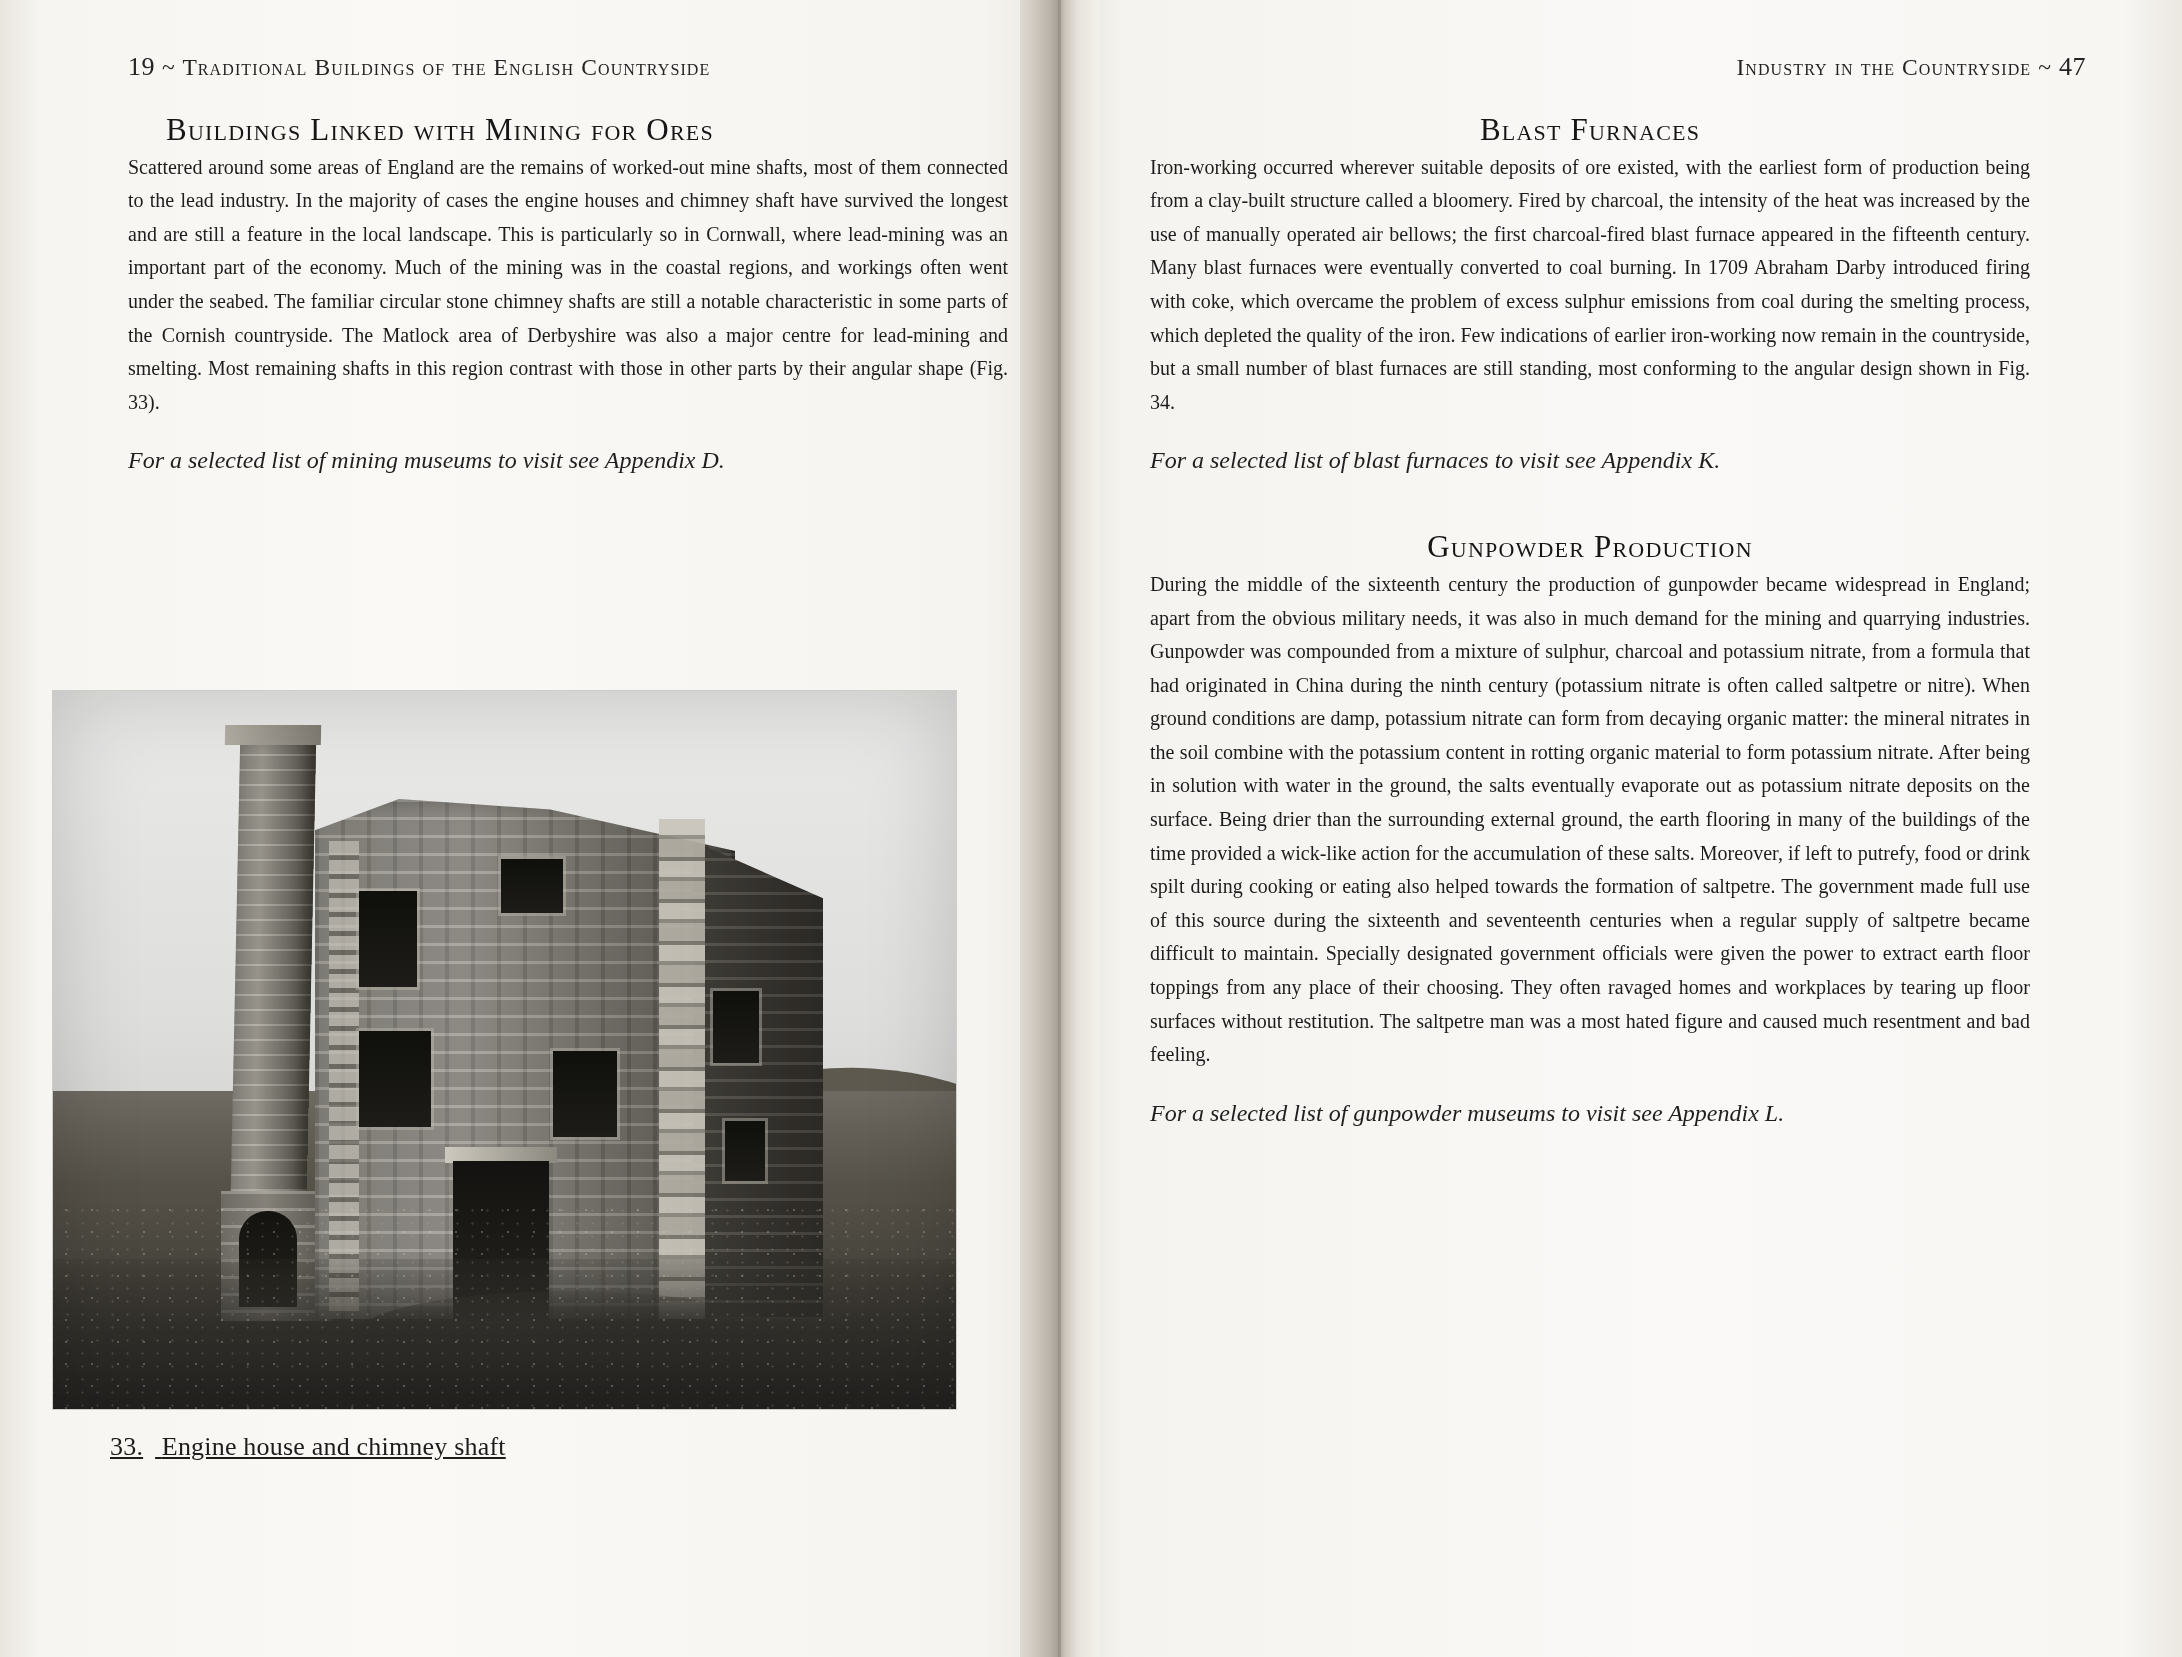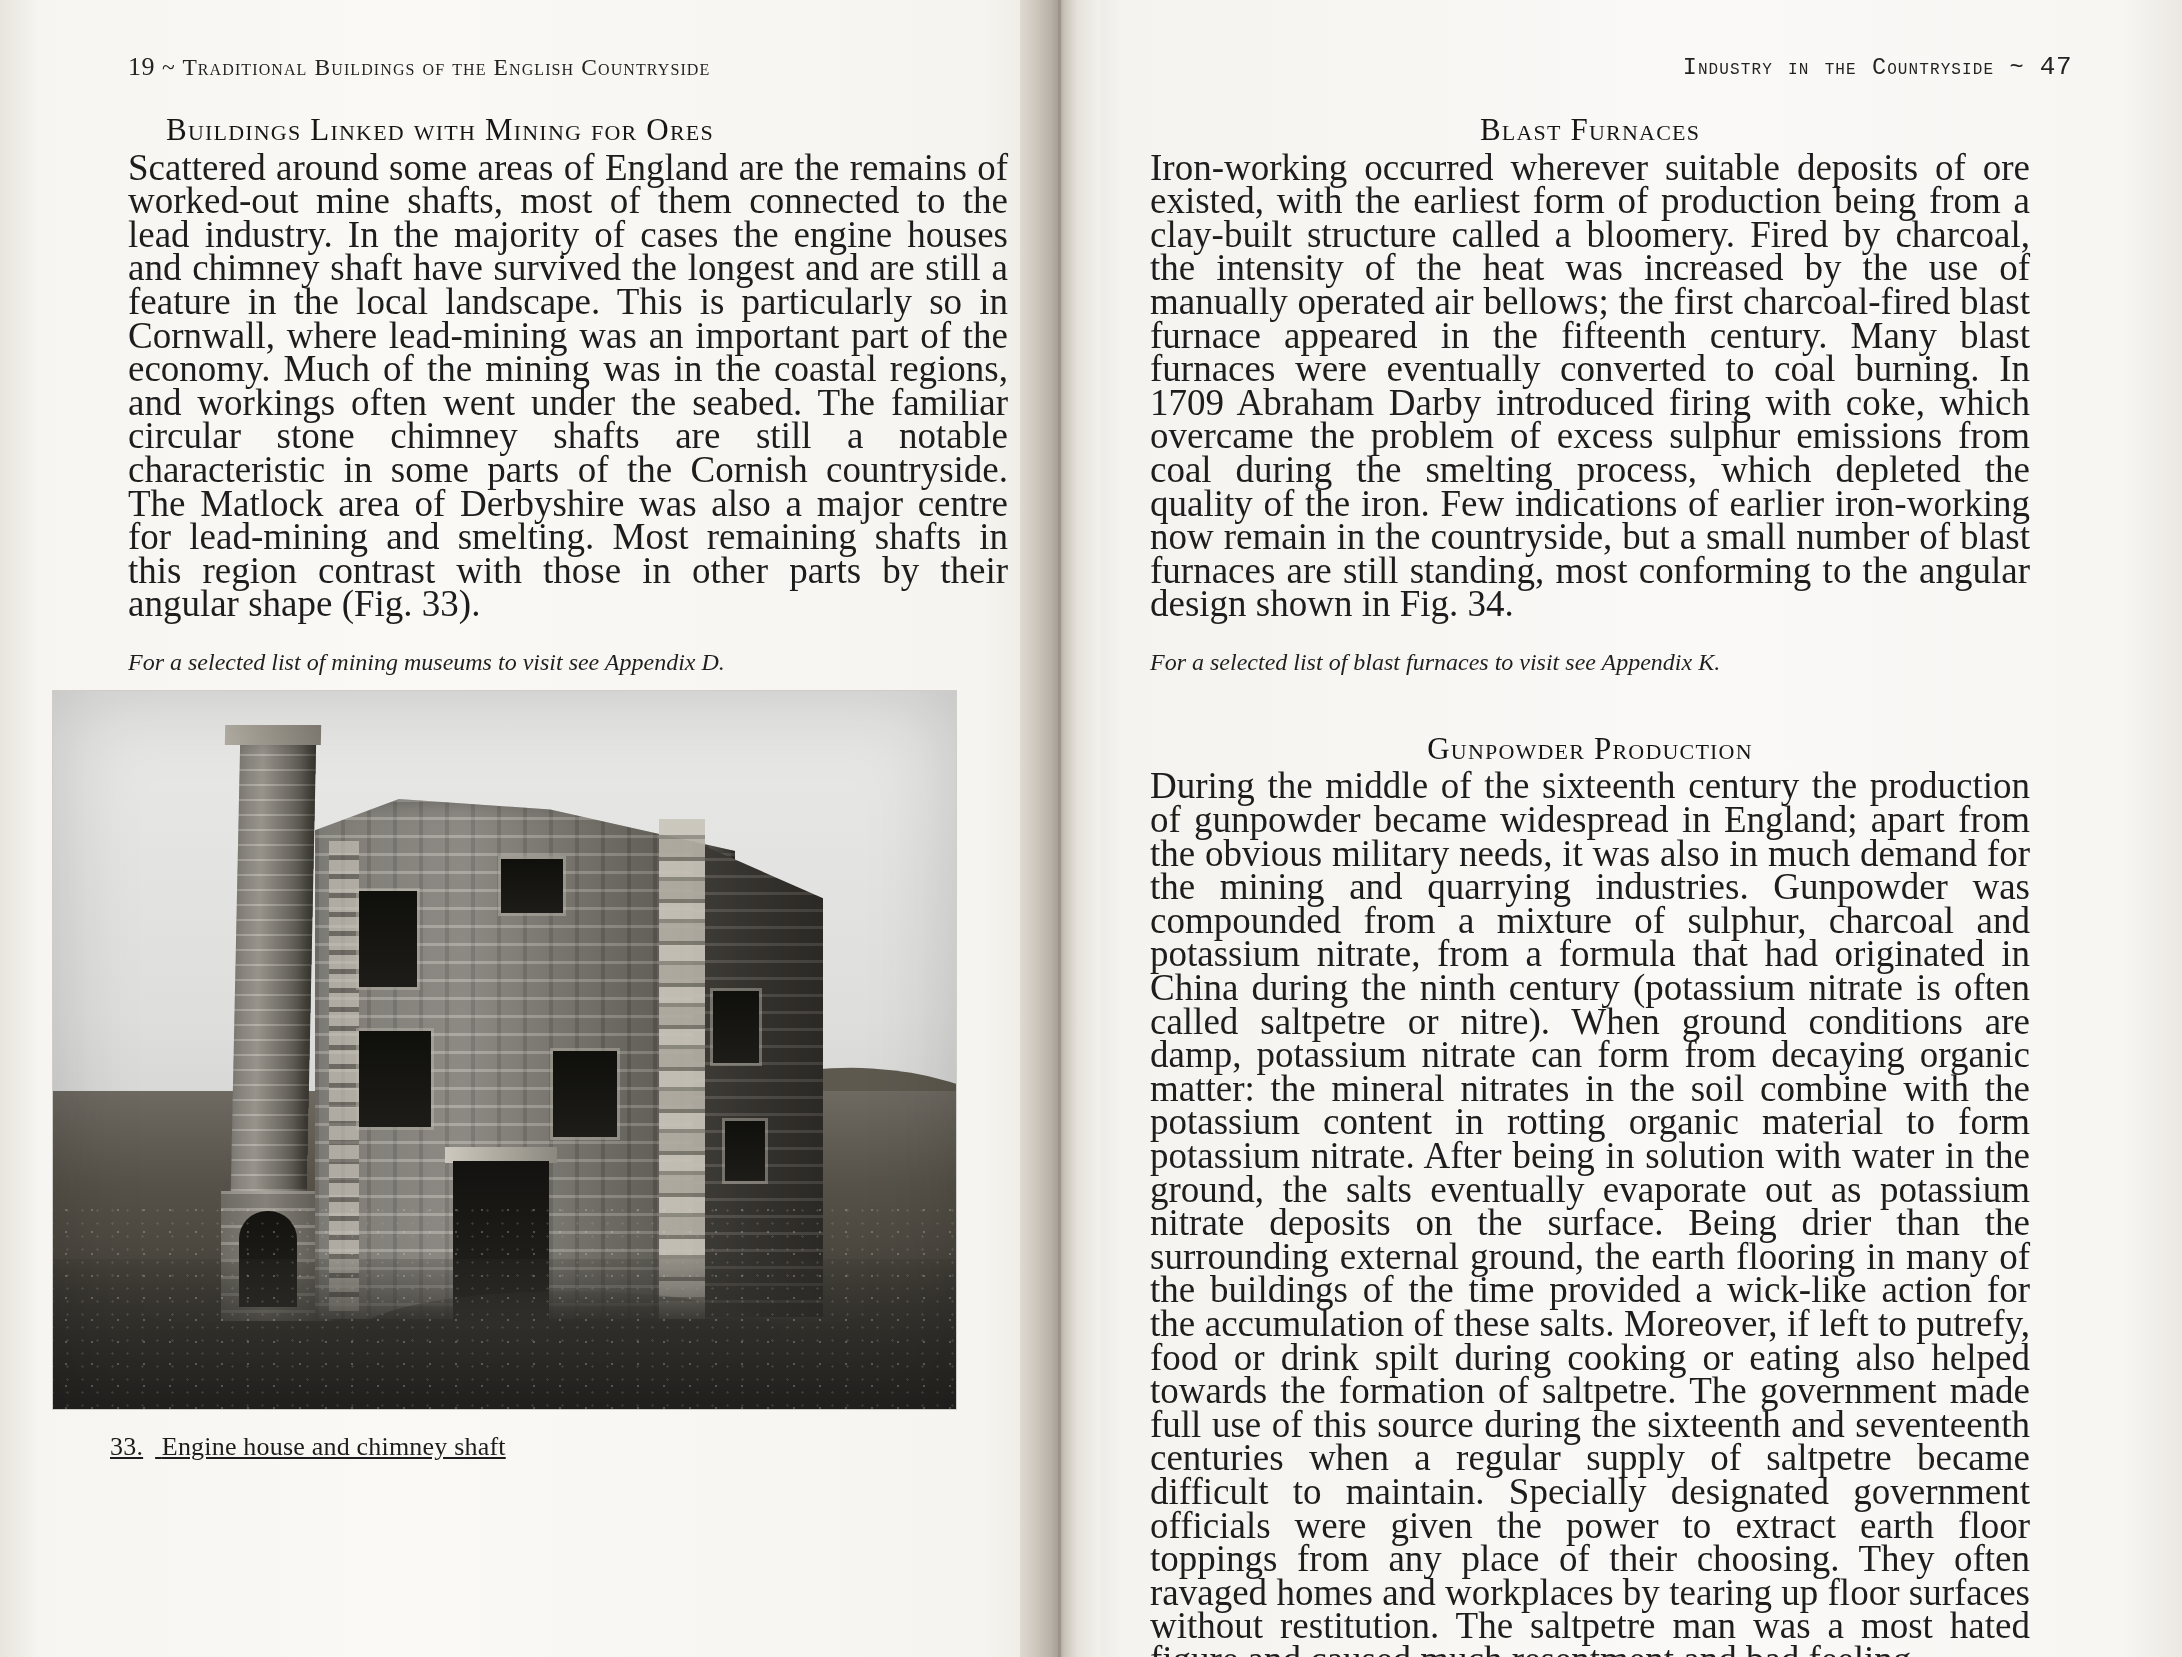--- a/index.html
+++ b/index.html
@@ -64,21 +64,21 @@
   .running-head {
     position: absolute;
     top: 52px;
     font-variant: small-caps;
     font-size: 23.5px;
     letter-spacing: 1.1px;
     color: #232323;
     white-space: nowrap;
   }
   .rh-left  { left: 128px; }
-  .rh-right { right: 110px; text-align: left; font-family: Liberation Mono, monospace; }
+  .rh-right { right: 96px; text-align: left; }
   .folio {
     font-variant: normal;
     font-size: 26px;
     letter-spacing: 0.5px;
   }
 
   .col {
     position: absolute;
     top: 112px;
   }
@@ -92,21 +92,21 @@
     font-variant: small-caps;
     font-size: 31px;
     letter-spacing: 1.2px;
     line-height: 1.18;
     color: #161616;
   }
   h2.section-title.indent-left { text-align: left; margin-left: 38px; }
 
   p.body {
     margin: 0;
-    font-size: 37px;
+    font-size: 20px;
     line-height: 33.6px;
     text-align: justify;
     text-justify: inter-word;
     color: #1d1d1d;
     hyphens: manual;
   }
 
   p.note {
     margin: 26px 0 0 0;
     font-size: 24px;

